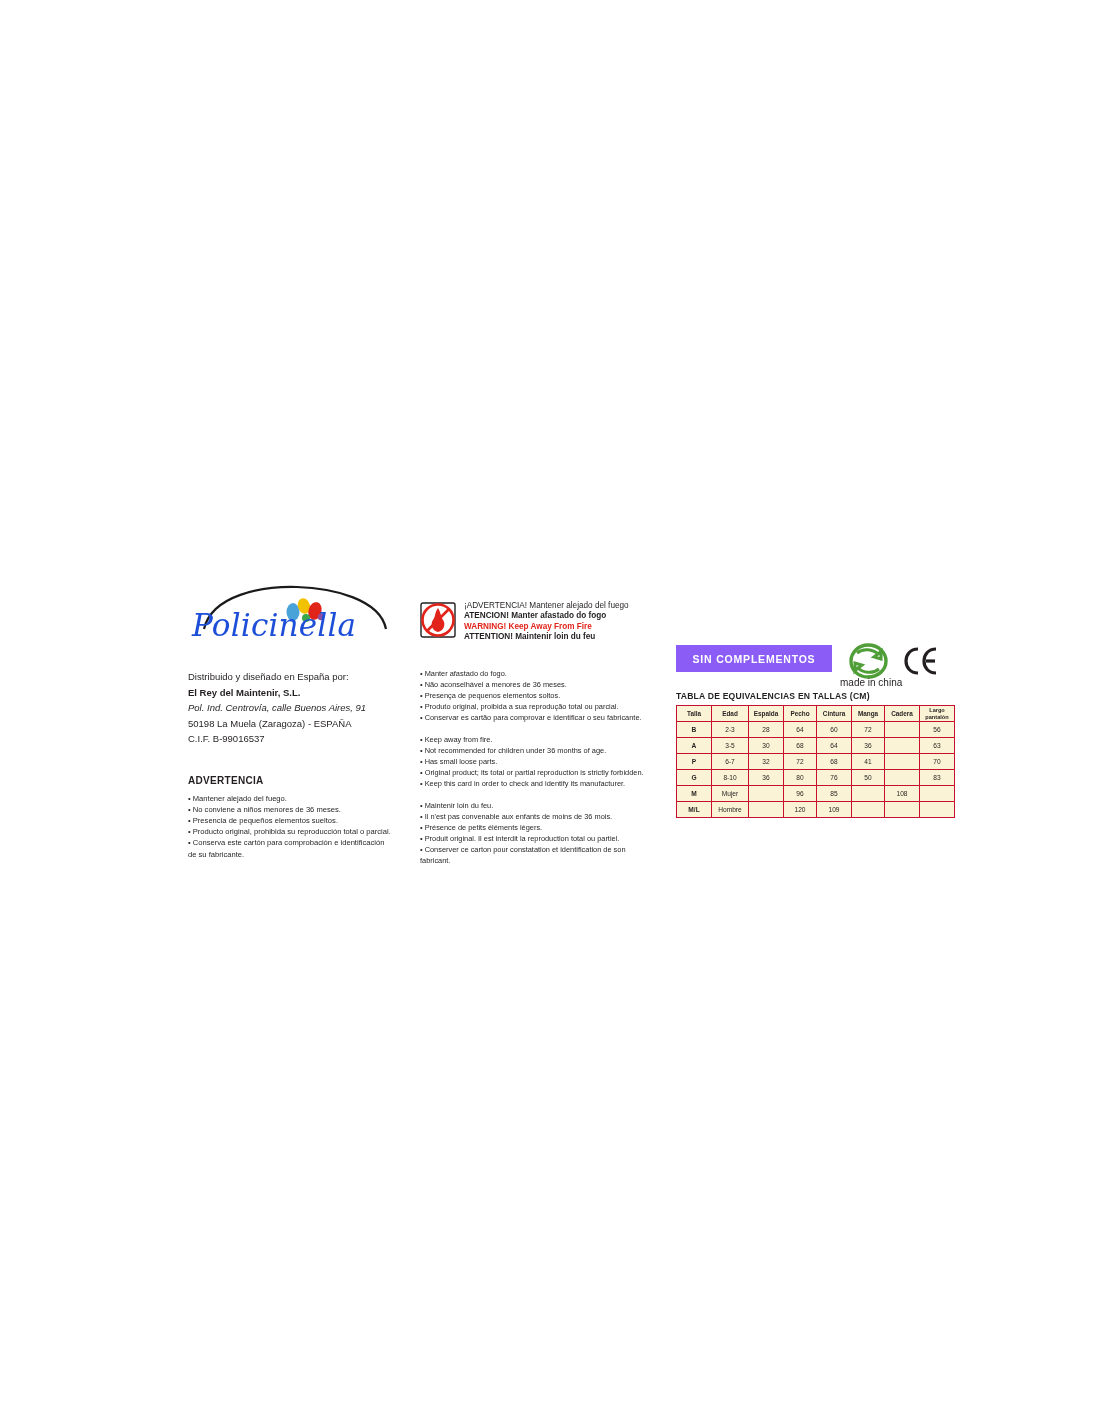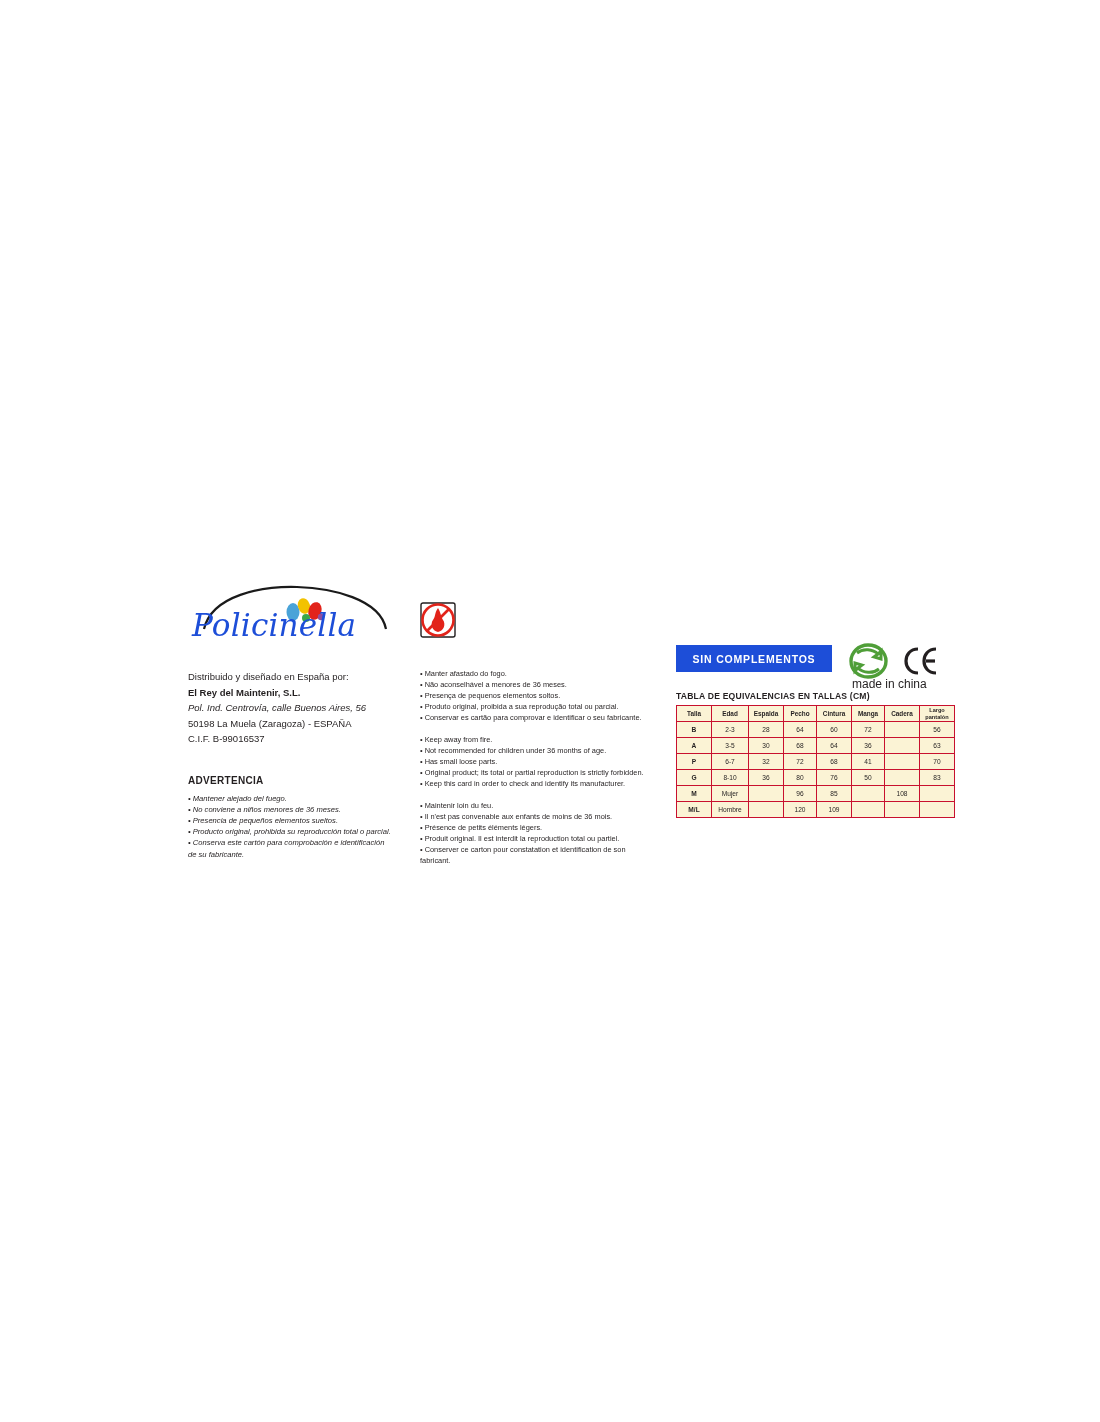--- a/index.html
+++ b/index.html
@@ -79,21 +79,21 @@
     font-size: 10px;
     font-weight: bold;
     letter-spacing: 0.3px;
   }
   .bullets {
     margin-top: 7px;
     font-size: 7.6px;
     line-height: 11.2px;
     color: #231f20;
   }
-  .bullets div { white-space: nowrap; font-style: italic; }
+  .bullets div { white-space: nowrap; }
 
   
   .col-mid {
     position: absolute;
     left: 420px;
     top: 600px;
     width: 235px;
   }
   .warn-head {
     position: relative;
@@ -137,43 +137,43 @@
   .badge-row {
     position: relative;
     height: 36px;
   }
   .sin-badge {
     position: absolute;
     left: 0px;
     top: 0px;
     width: 156px;
     height: 27px;
-    background: #1d4ed8;
+    background: #8b5cf6;
     display: flex;
     align-items: center;
     justify-content: center;
   }
   .sin-badge span {
     color: #ffffff;
     font-size: 10.5px;
     font-weight: bold;
     letter-spacing: 0.8px;
   }
   .marks {
     position: absolute;
     left: 172px;
     top: -6px;
     width: 92px;
     height: 44px;
   }
   .made-in {
     position: absolute;
-    left: 176px;
+    left: 164px;
     top: 32px;
-    font-size: 12px;
+    font-size: 10px;
     color: #231f20;
     white-space: nowrap;
   }
 
   .table-title {
     margin-top: 10px;
     font-size: 8.6px;
     font-weight: bold;
     letter-spacing: 0.2px;
     color: #231f20;
@@ -236,21 +236,21 @@
         <ellipse cx="31" cy="14" rx="6.5" ry="9" fill="#e2231a" transform="rotate(16 31 14)"></ellipse>
         <circle cx="22" cy="21" r="4" fill="#3aa84a"></circle>
         <circle cx="37" cy="20" r="3.2" fill="#8e4fa0"></circle>
       </svg>
       <div class="logo-word">Policinella</div>
     </div>
 
     <div class="dist-block">
       <span class="ln">Distribuido y diseñado en España por:</span>
       <span class="ln bold">El Rey del Maintenir, S.L.</span>
-      <span class="ln ital">Pol. Ind. Centrovía, calle Buenos Aires, 56</span>
+      <span class="ln ital">Pol. Ind. Centrovía, calle Buenos Aires, 91</span>
       <span class="ln">50198 La Muela (Zaragoza) - ESPAÑA</span>
       <span class="ln">C.I.F. B-99016537</span>
     </div>
 
     <div class="adv-title">ADVERTENCIA</div>
 
     <div class="bullets">
       <div>• Mantener alejado del fuego.</div>
       <div>• No conviene a niños menores de 36 meses.</div>
       <div>• Presencia de pequeños elementos sueltos.</div>
@@ -262,20 +262,26 @@
 
   <div class="col-mid">
 
     <div class="warn-head">
       <svg class="warn-icon" viewBox="0 0 36 38">
         <rect x="1" y="1" width="34" height="34" rx="2" fill="#ffffff" stroke="#231f20" stroke-width="1.4"></rect>
         <path d="M18 6 C 14 12, 16 14, 13 18 C 10 22, 12 29, 18 30 C 24 29, 26 22, 23 18 C 21 15, 21 11, 18 6 Z" fill="#e2231a"></path>
         <circle cx="18" cy="18" r="15.5" fill="none" stroke="#e2231a" stroke-width="2.6"></circle>
         <line x1="7" y1="29" x2="29" y2="7" stroke="#e2231a" stroke-width="2.6"></line>
       </svg>
+      <div class="warn-lines">
+        <div>¡ADVERTENCIA! Mantener alejado del fuego</div>
+        <div class="bold">ATENCION! Manter afastado do fogo</div>
+        <div class="bold red">WARNING! Keep Away From Fire</div>
+        <div class="bold">ATTENTION! Maintenir loin du feu</div>
+      </div>
     </div>
 
     <div class="mid-bullets">
       <div class="grp">
         <div>• Manter afastado do fogo.</div>
         <div>• Não aconselhável a menores de 36 meses.</div>
         <div>• Presença de pequenos elementos soltos.</div>
         <div>• Produto original, proibida a sua reprodução total ou parcial.</div>
         <div>• Conservar es cartão para comprovar e identificar o seu fabricante.</div>
       </div>

